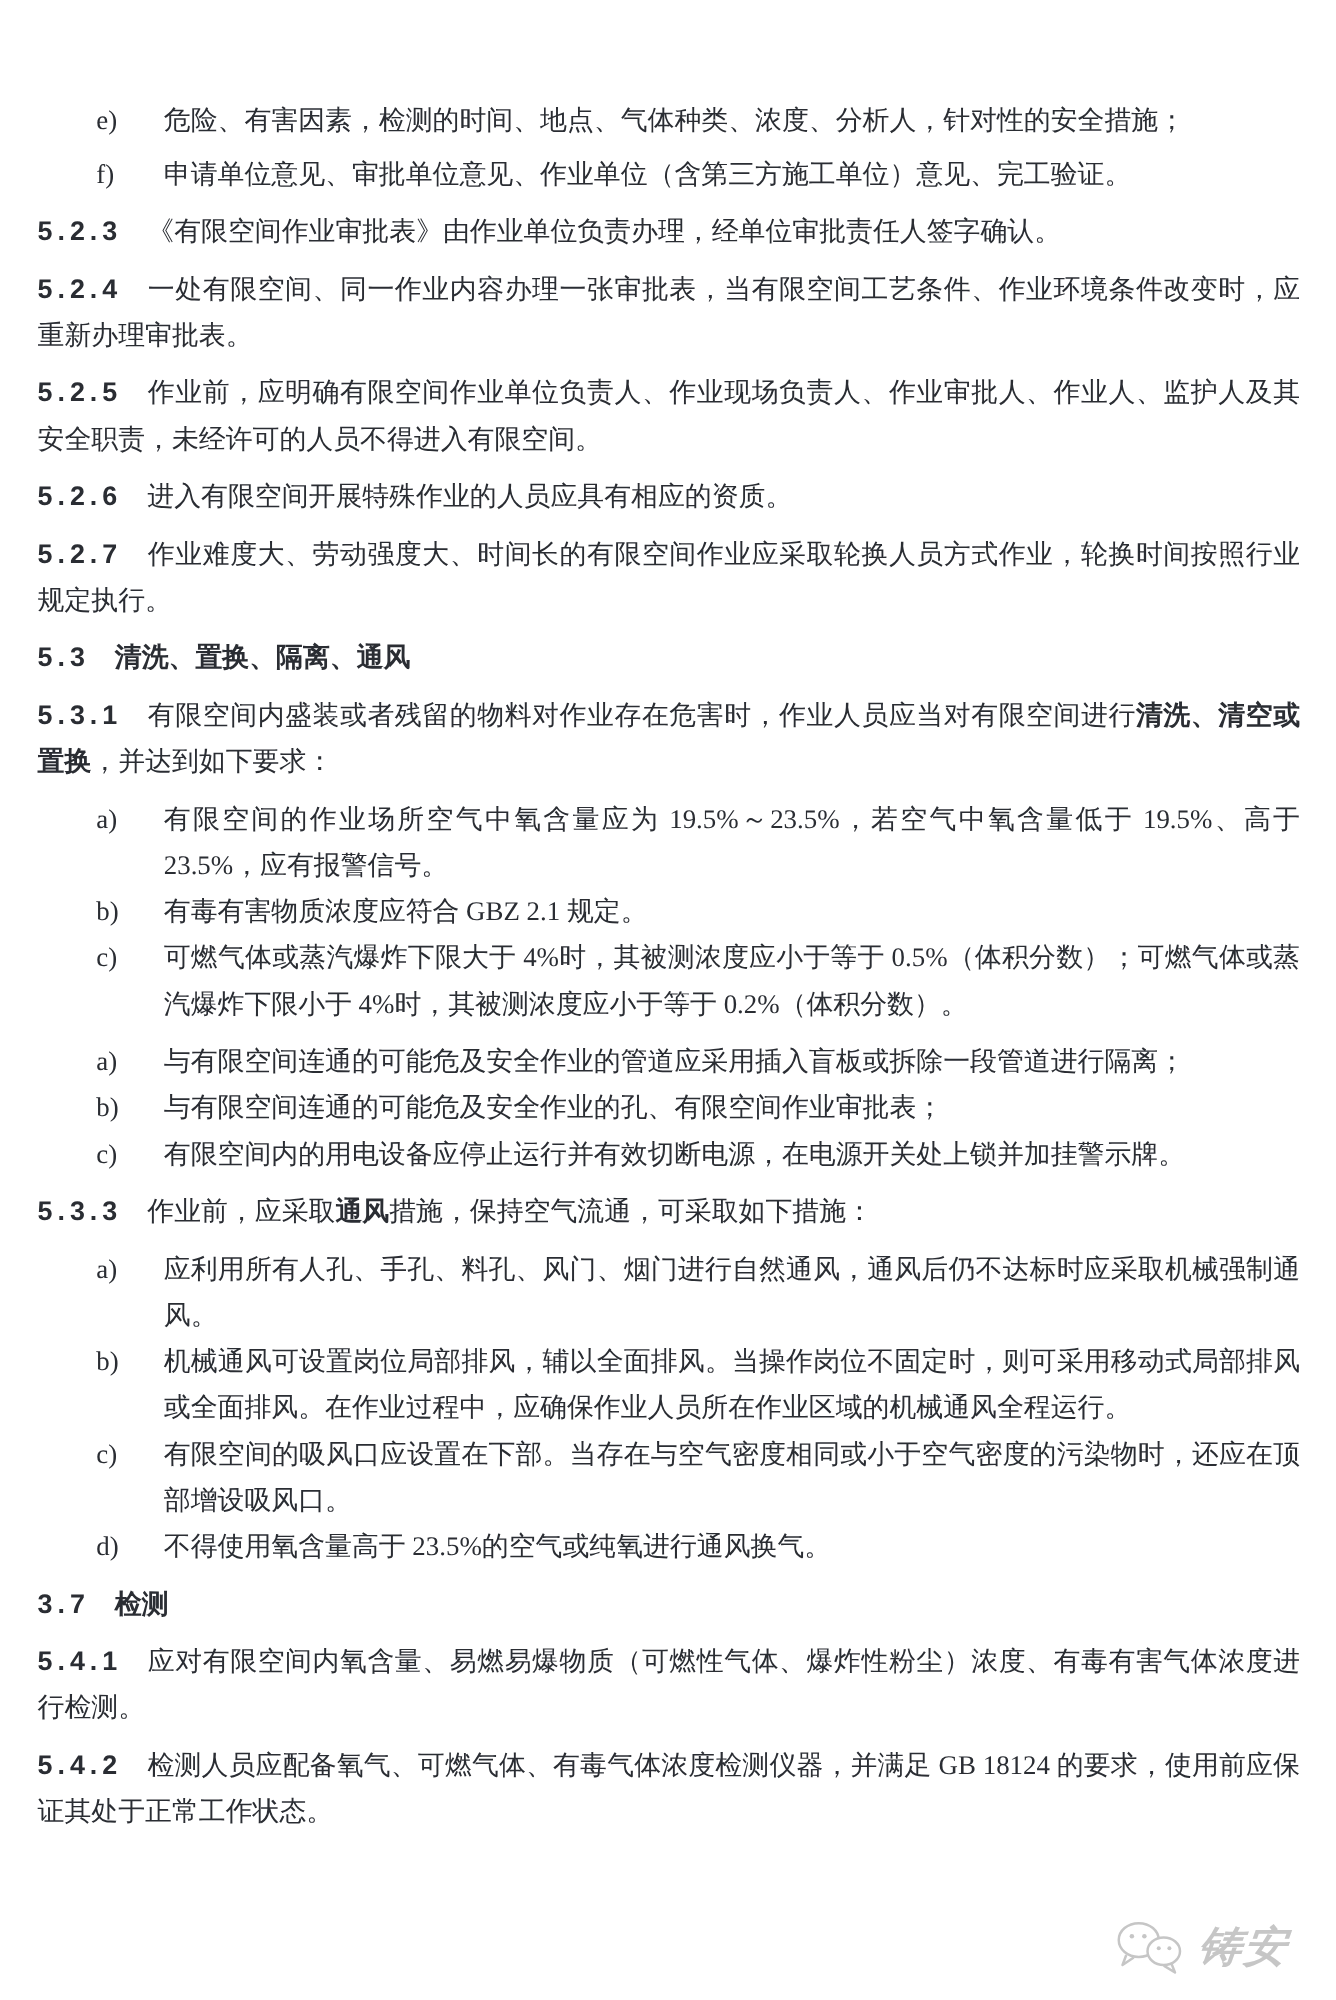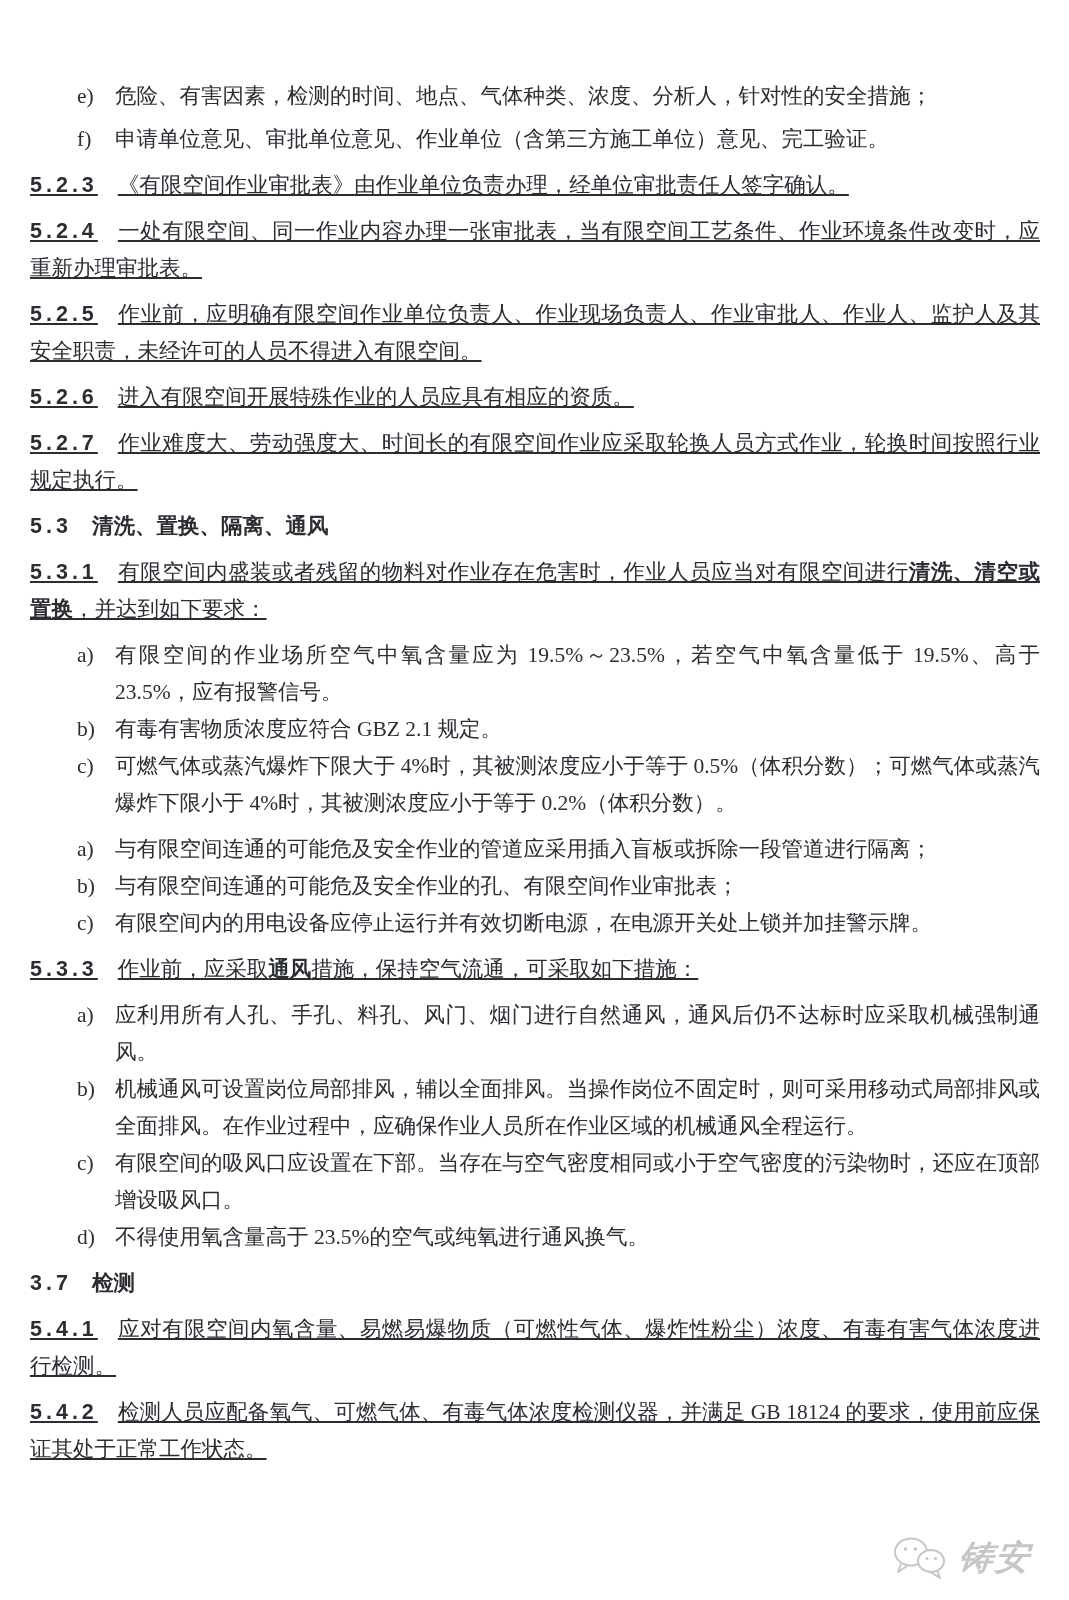--- a/index.html
+++ b/index.html
@@ -20,41 +20,41 @@
     background:var(--bg-color);
     overflow:hidden;
     color:var(--text-color);
   }
   .content{
     padding:78px 29px 0 30px;
     font-size:21.5px;
     line-height:37px;
     text-align:justify;
   }
-  p.clause{margin:0 0 9px;text-decoration:underline;}
+  p.clause{margin:0 0 9px;}
   .num{
     font-family:"Liberation Sans","DejaVu Sans",sans-serif;
     font-weight:bold;
     letter-spacing:4px;
     margin-right:20px;
     white-space:nowrap;
   }
   p.heading{
     margin:0 0 9px;
     font-family:"Liberation Sans","DejaVu Sans",sans-serif;
     font-weight:bold;
   }
   p.heading .num{margin-right:20px;}
   .list{margin:0 0 9px;}
   .list-item{display:flex;}
   .list-item .marker{
     flex:0 0 38px;
     margin-left:47px;
   }
-  .list-item .text{flex:1;text-align:justify;}
+  .list-item .text{flex:1;text-align:justify;margin-left:16px;}
   .list.loose .list-item{margin-bottom:6px;}
   .seg.bold{font-weight:bold;font-family:"Liberation Sans","DejaVu Sans",sans-serif;}
   .watermark{
     position:absolute;
     right:38px;bottom:18px;
     display:flex;align-items:center;gap:10px;
     color:var(--wm-color);
     user-select:none;
   }
   .wm-icon svg{display:block;}

